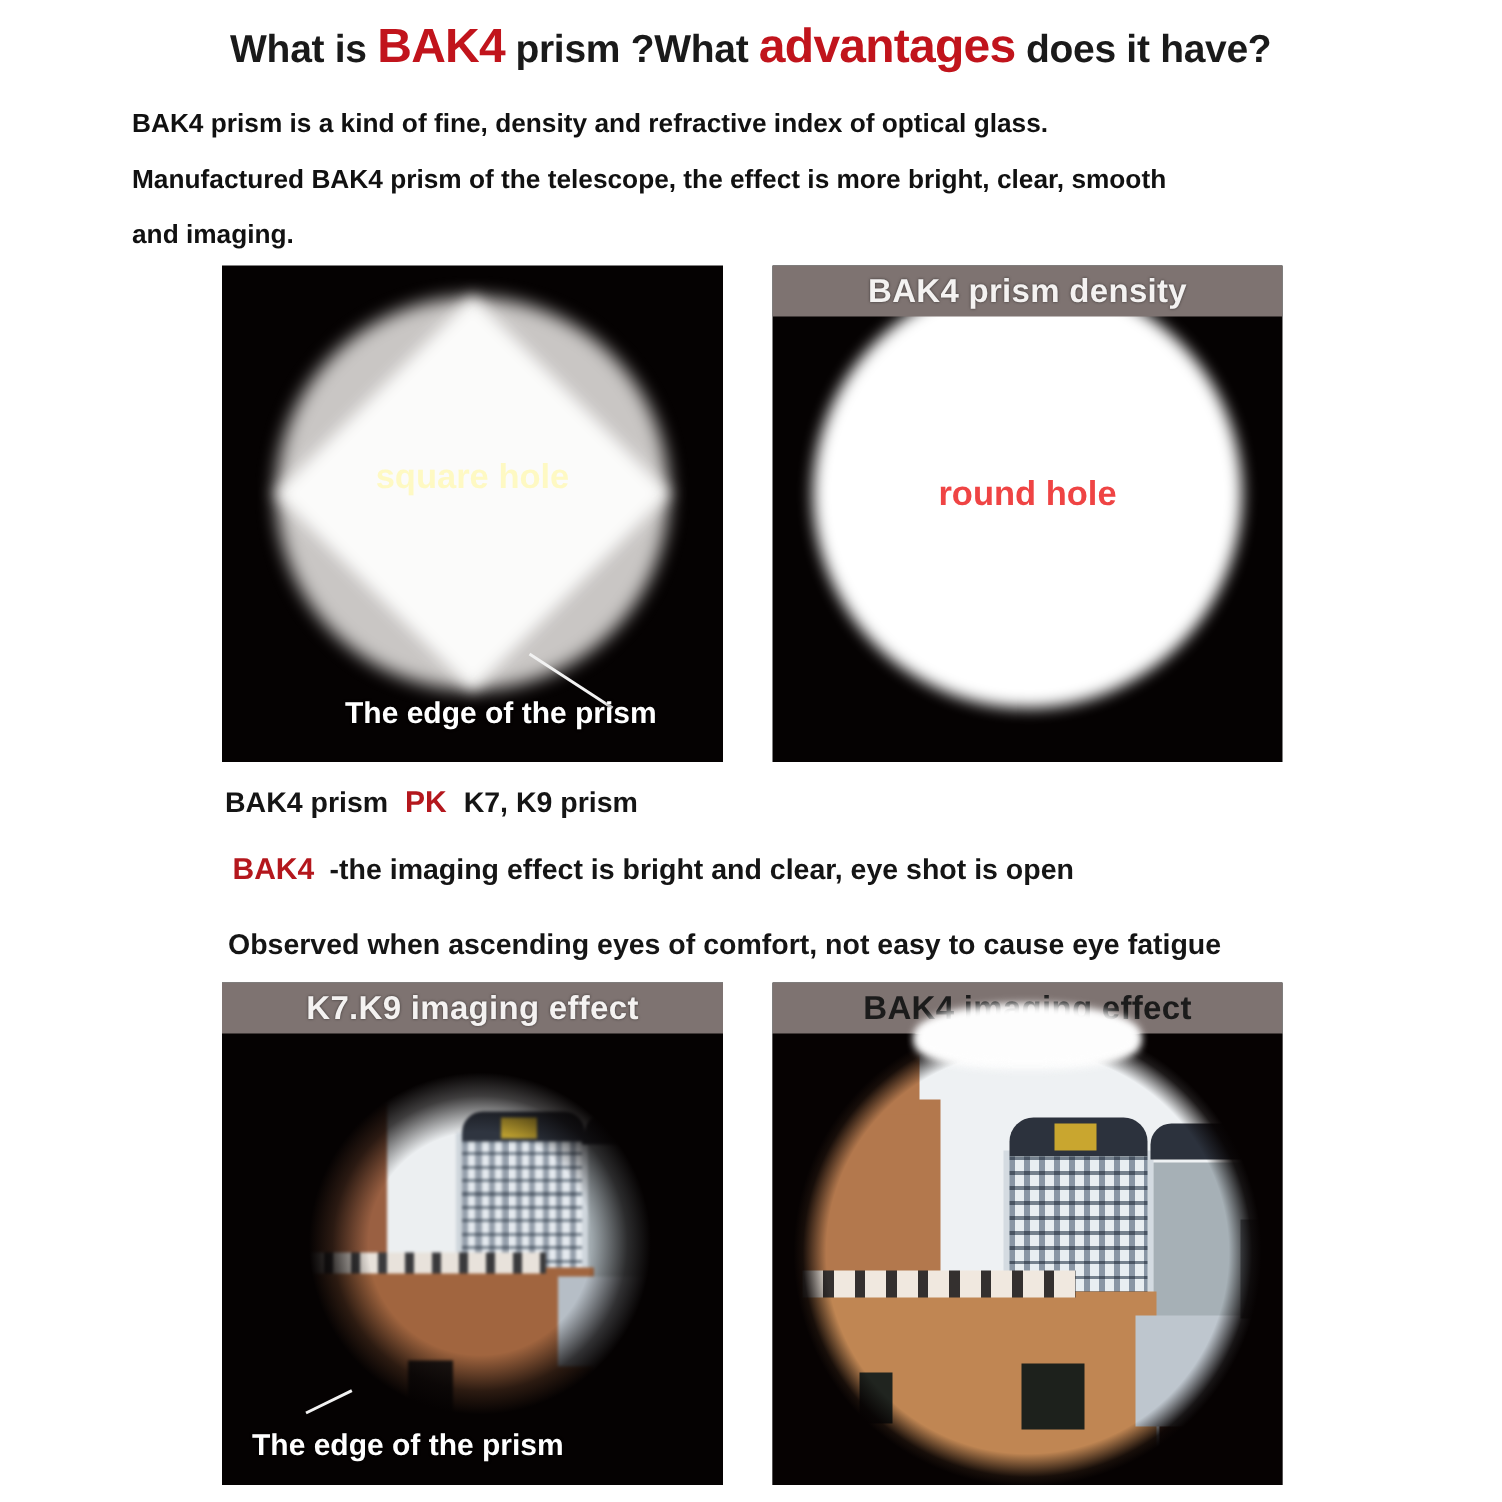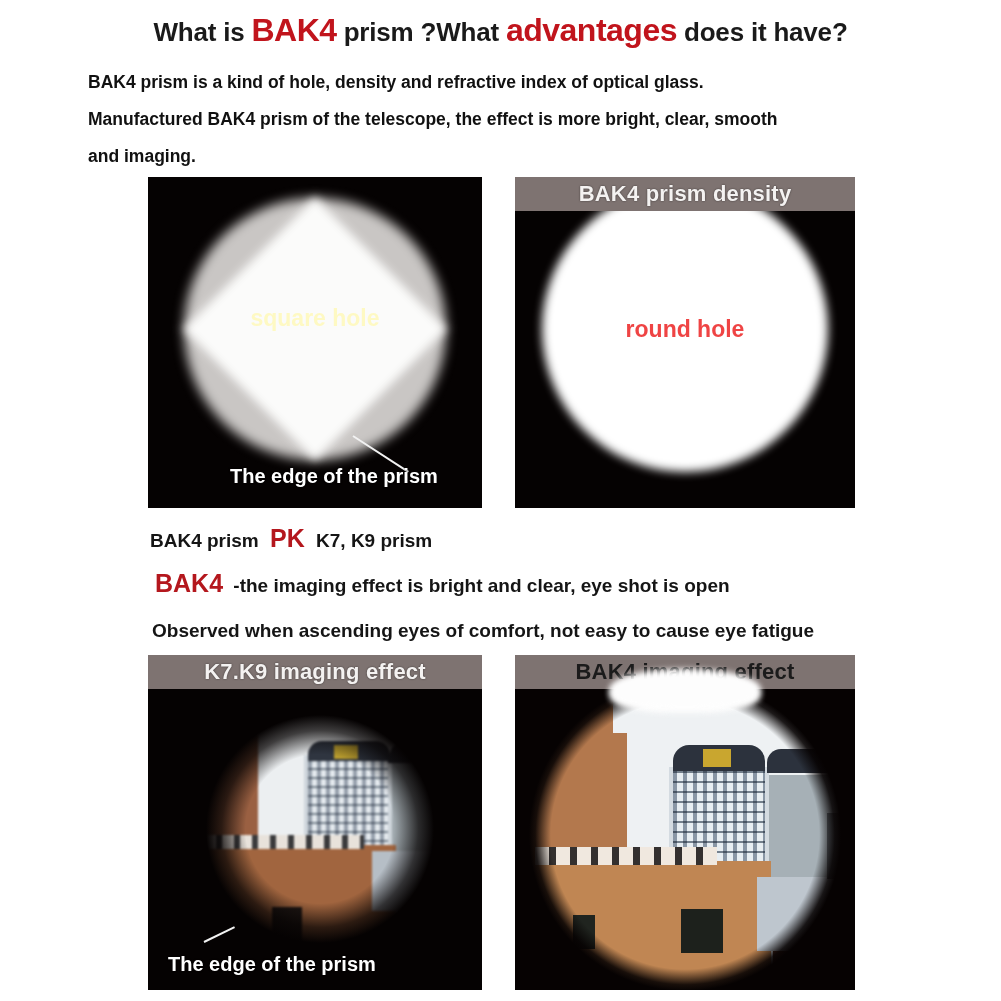--- a/index.html
+++ b/index.html
@@ -171,21 +171,21 @@
     transform-origin: left center;
   }
 
   
   .mid-line {
     position: absolute;
     font-weight: bold;
     white-space: nowrap;
     color: #151515;
   }
-  .mid-line .redbig  { color: #b4171d; font-size: 25px; }
+  .mid-line .redbig  { color: #b4171d; font-size: 20px; }
 
   
   .scene {
     position: absolute;
     left: 0;
     top: 34px;
     width: 100%;
     height: 301px;
     overflow: hidden;
     background: #060202;
@@ -206,21 +206,21 @@
   }
 </style>
 </head>
 <body>
 
 <div class="headline">
   <span class="plain">What is </span><span class="big">BAK4</span><span class="plain"> prism ?What </span><span class="big">advantages</span><span class="plain"> does it have?</span>
 </div>
 
 <div class="intro">
-  <div>BAK4 prism is a kind of hole, density and refractive index of optical glass.</div>
+  <div>BAK4 prism is a kind of fine, density and refractive index of optical glass.</div>
   <div>Manufactured BAK4 prism of the telescope, the effect is more bright, clear, smooth</div>
   <div>and imaging.</div>
 </div>
 
 <div class="panel" style="left:148px; top:177px; width:334px; height:331px;">
   <div class="sq-circle"></div>
   <div class="sq-diamond"></div>
   <div class="sq-label">square hole</div>
   <div class="edge-line" style="left:205px; top:258px; width:66px; transform: rotate(33deg);"></div>
   <div class="edge-caption" style="left:82px; top:288px;">The edge of the prism</div>

